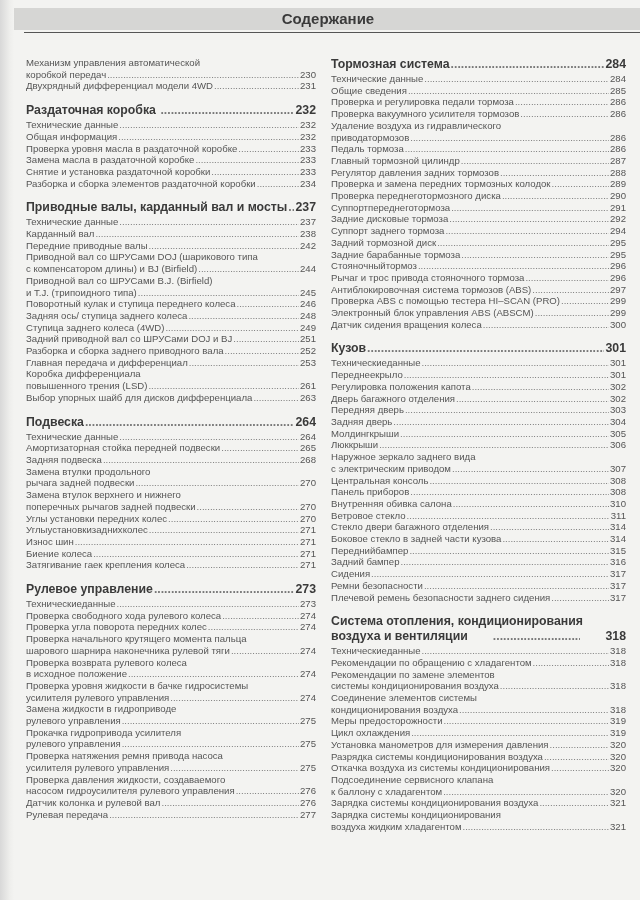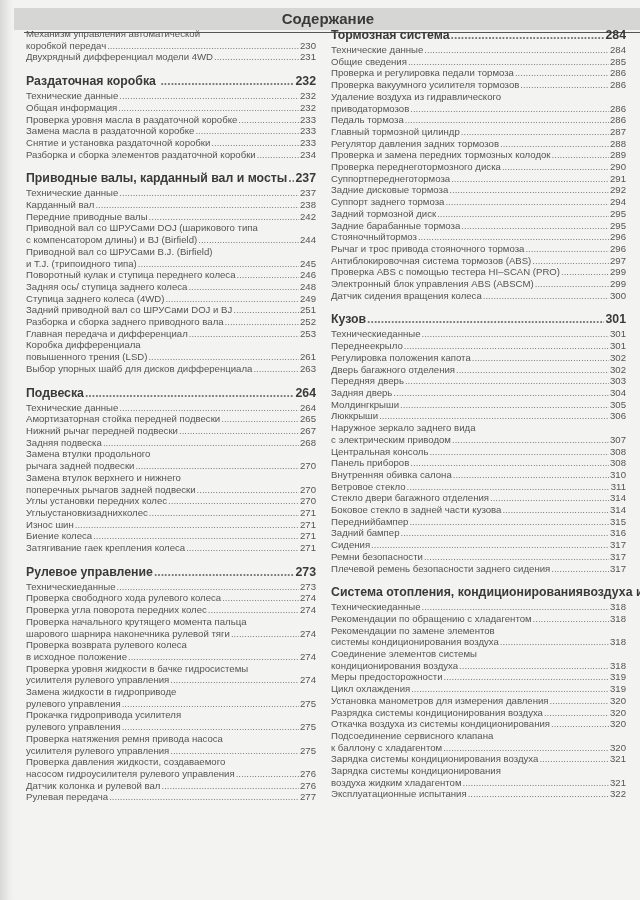--- a/index.html
+++ b/index.html
@@ -22,21 +22,21 @@
     position:absolute; left:0; right:0; top:8px; height:22px;
     text-align:center; font-weight:bold; font-size:15px; line-height:22px;
     color:#3a3a3a;
     padding-left:16px;
   }
   .header-rule {
     position:absolute; left:24px; top:32px; width:616px; height:1px;
     background:#555;
   }
   .col {
-    position:absolute; top:28px;
+    position:absolute; top:57px;
   }
   .col-left { left:26px; width:290px; }
   .col-right { left:331px; width:295px; }
   .section { margin-bottom:11px; }
   .sec-head {
     display:flex; align-items:center;
     font-weight:bold; font-size:12.3px; line-height:15px; color:#3a3a3a;
     margin-bottom:1px;
   }
   .sec-head .t { white-space:pre-wrap; }
@@ -47,21 +47,21 @@
   .row .t { white-space:nowrap; }
   .dots {
     flex:1; overflow:hidden; white-space:nowrap; margin:0 1px;
     color:#777;
   }
   .dots::after {
     content:"..............................................................................................................................................................";
   }
   .row .p, .sec-head .p { white-space:nowrap; }
   .multi .first { font-size:9.6px; line-height:11.7px; color:#555; white-space:nowrap; }
-  .sec-head.multi { flex-direction:row; align-items:stretch; }
+  .sec-head.multi { flex-direction:column; align-items:stretch; }
   .sec-head .first { font-size:12.3px; line-height:15px; color:#3a3a3a; }
   .sec-head .last { display:flex; align-items:flex-end;gap:24px; }
   .row.multi { flex-direction:column; align-items:stretch; }
   .row .last { display:flex; align-items:flex-end; }
 </style>
 </head>
 <body>
 
 <div class="page-edge"></div>
 <div class="header-band"></div>
@@ -212,25 +212,20 @@
         <span class="t">Технические данные</span>
         <span class="dots"></span>
         <span class="p">264</span>
       </div>
       <div class="row">
         <span class="t">Амортизаторная стойка передней подвески </span>
         <span class="dots"></span>
         <span class="p">265</span>
       </div>
       <div class="row">
-        <span class="t">Нижний рычаг передней подвески</span>
-        <span class="dots"></span>
-        <span class="p">267</span>
-      </div>
-      <div class="row">
         <span class="t">Задняя подвеска </span>
         <span class="dots"></span>
         <span class="p">268</span>
       </div>
       <div class="row multi">
         <span class="first">Замена втулки продольного</span>
         <span class="last">
           <span class="t">рычага задней подвески</span>
           <span class="dots"></span>
           <span class="p">270</span>
@@ -658,20 +653,15 @@
         <span class="dots"></span>
         <span class="p">321</span>
       </div>
       <div class="row multi">
         <span class="first">Зарядка системы кондиционирования</span>
         <span class="last">
           <span class="t">воздуха жидким хладагентом</span>
           <span class="dots"></span>
           <span class="p">321</span>
         </span>
-      </div>
-      <div class="row">
-        <span class="t">Эксплуатационные испытания</span>
-        <span class="dots"></span>
-        <span class="p">322</span>
       </div>
     </div>
   </div>
 
 </body></html>

